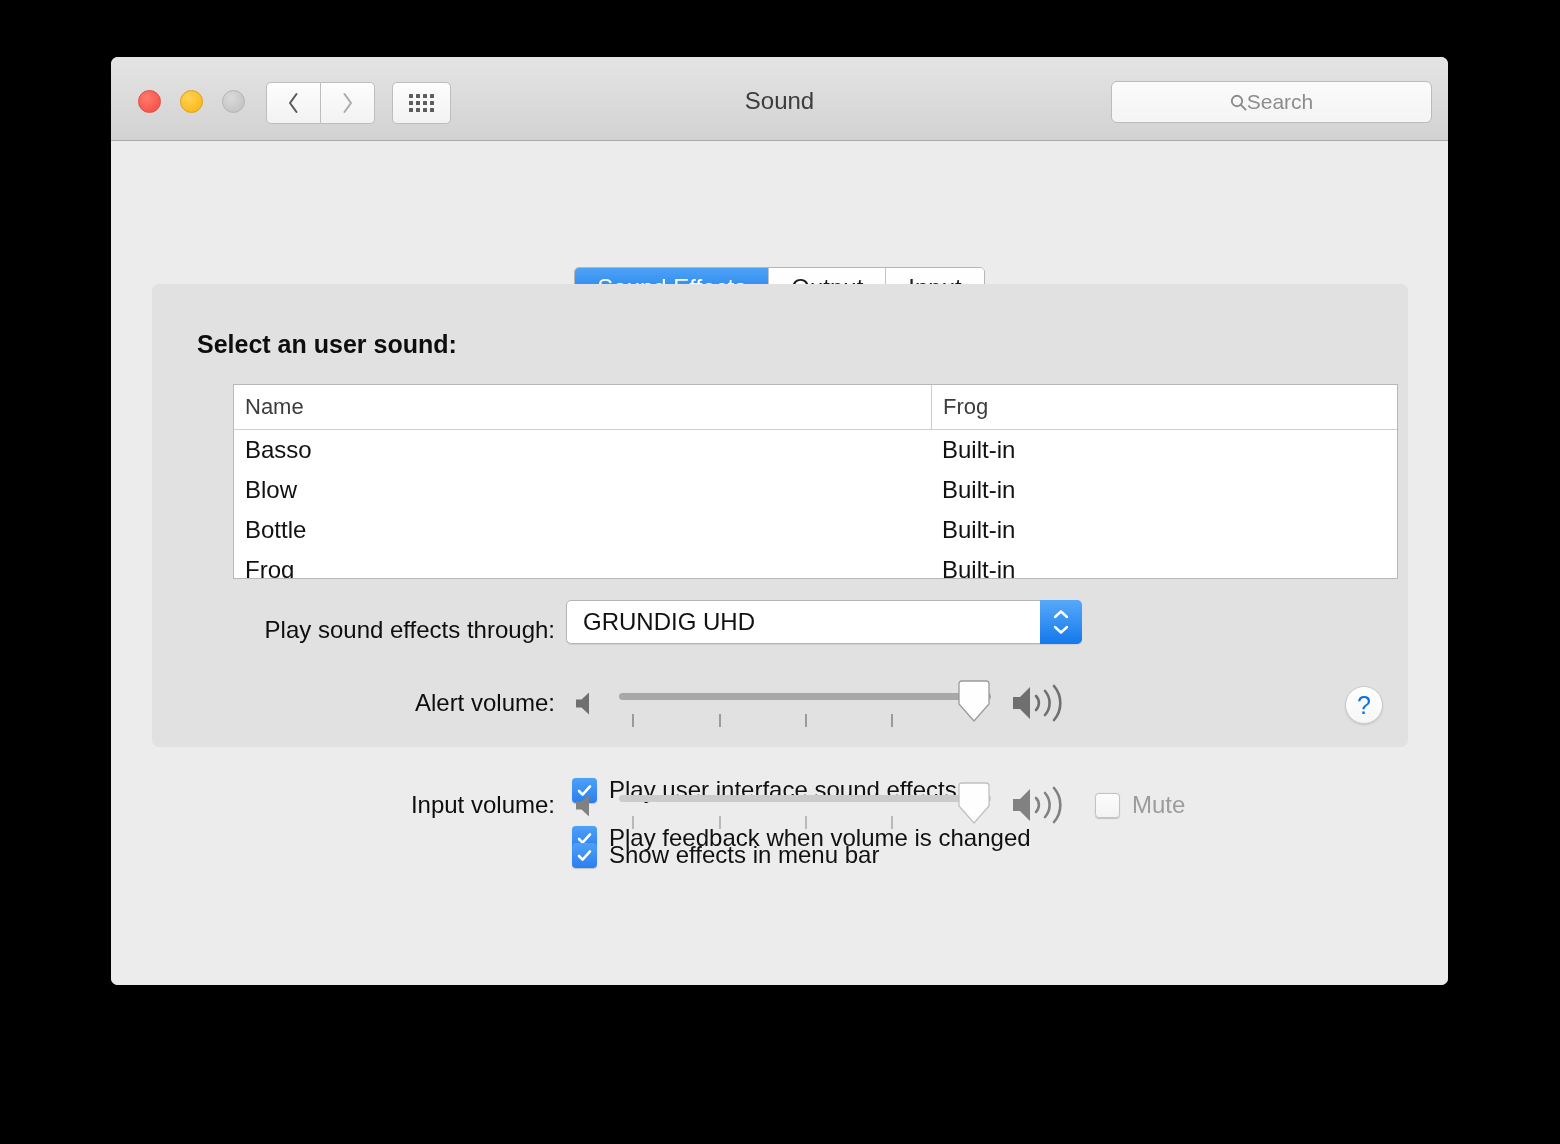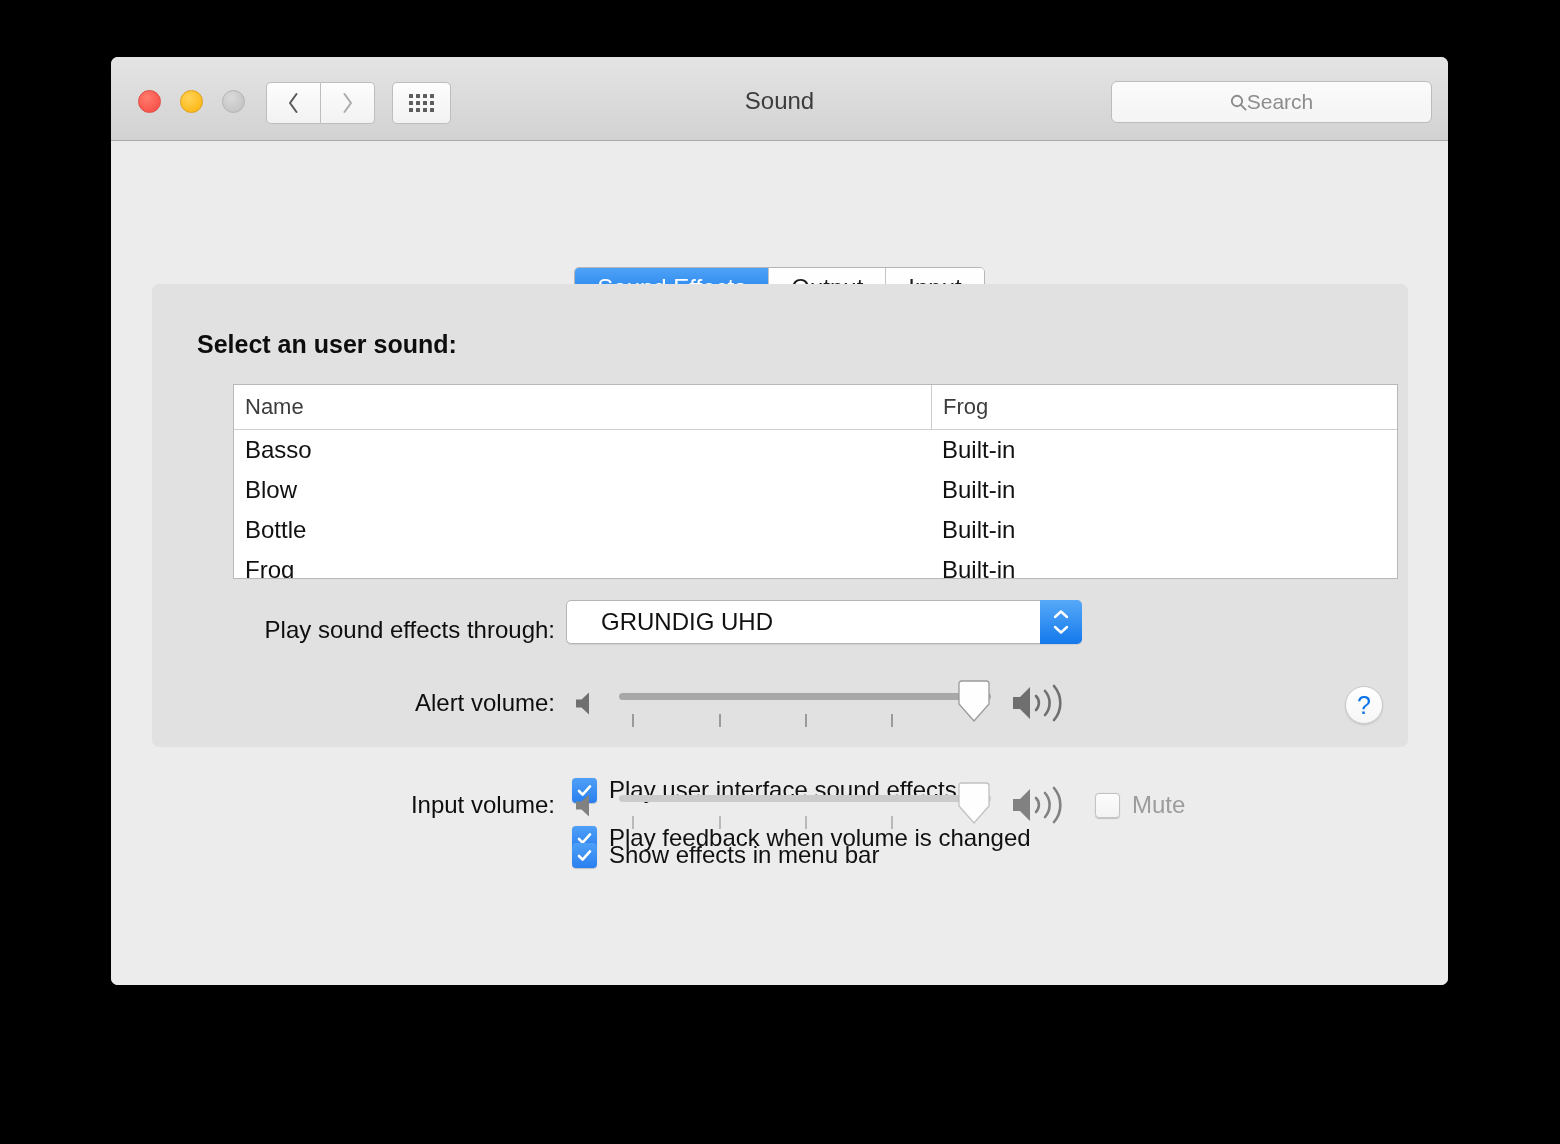--- a/index.html
+++ b/index.html
@@ -204,21 +204,20 @@
   .popup {
     margin-left: 11px;
     width: 516px; height: 44px;
     background: #fff;
     border: 1px solid #b5b5b5;
     border-radius: 5px;
     display: flex; align-items: center;
     position: relative;
     box-sizing: border-box;
     box-shadow: 0 1px 1px rgba(0,0,0,0.08);
-    padding-left: 18px;
   }
   .popup-value {
     font-size: 24px; color: #111;
     padding-left: 16px;
   }
   .stepper {
     position: absolute;
     right: -1px; top: -1px;
     width: 42px; height: 44px;
     border-radius: 0 5px 5px 0;

